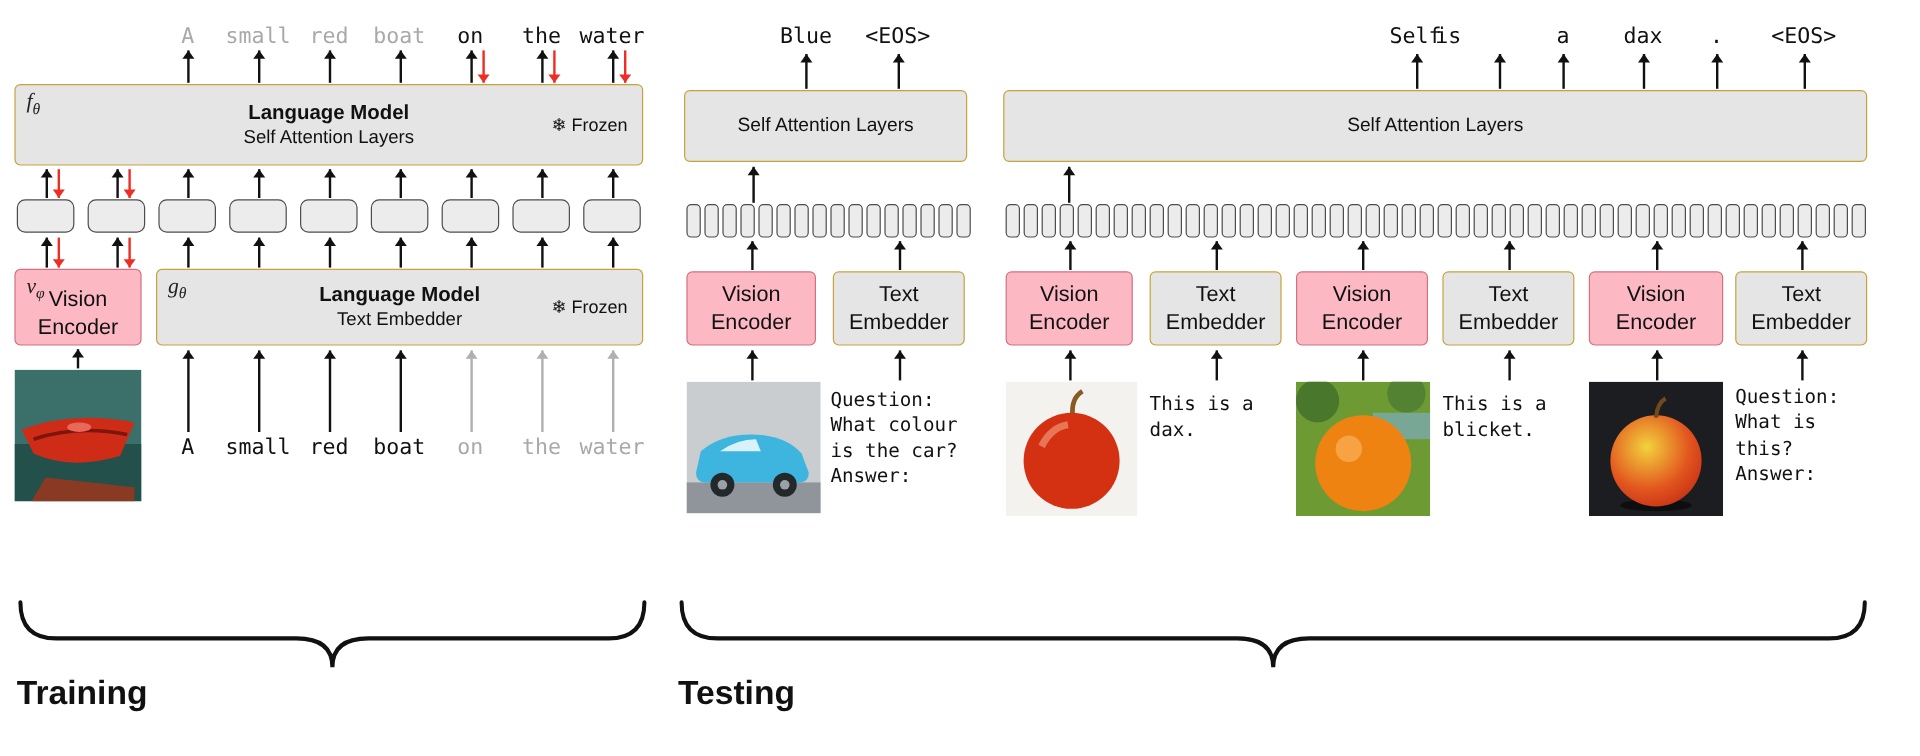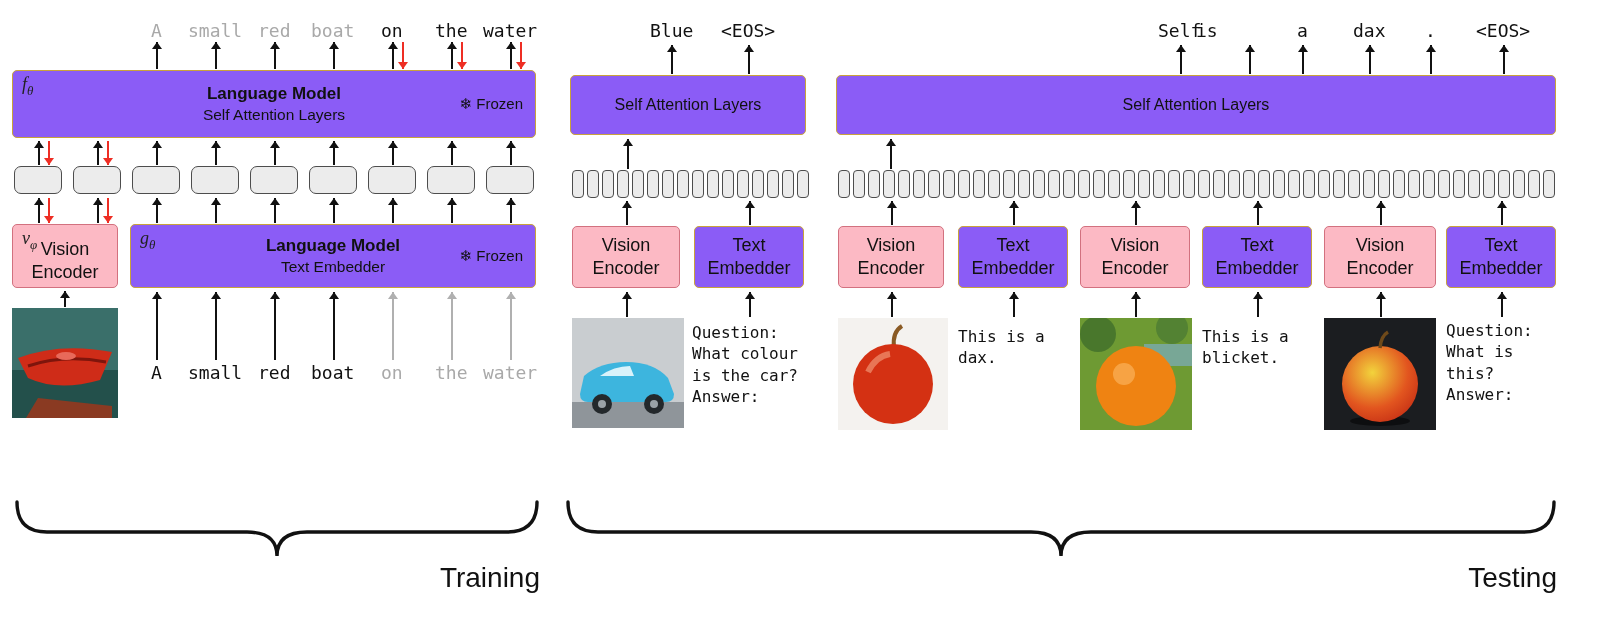--- a/index.html
+++ b/index.html
@@ -2,21 +2,21 @@
 <html><head>
 <meta charset="utf-8">
 <style>
   html,body{margin:0;padding:0;background:#fff;}
   #canvas{position:relative;width:1600px;height:630px;background:#ffffff;overflow:hidden;
           font-family:"Liberation Sans",sans-serif;color:#111;}
 
   
   .module{position:absolute;border-radius:5px;display:flex;align-items:center;justify-content:center;
           box-sizing:border-box;text-align:center;}
-  .module.yellow{background:#8b5cf6;border:1.6px solid #c9a23c;}
+  .module.yellow{background:#e5e5e5;border:1.6px solid #c9a23c;}
   .module.pink{background:#fcb9c4;border:1.6px solid #d2717f;}
   .module-center{line-height:1.3;}
   .module-title{font-weight:bold;font-size:17px;}
   .module-sub{font-size:15.5px;}
   .box-label{font-size:18px;line-height:1.3;padding:0 6px;}
   .sym{position:absolute;left:9px;top:3px;font-family:"Liberation Serif",serif;font-style:italic;
        font-size:18px;color:#222;}
   .sym sub{font-size:13px;}
   .frozen{position:absolute;right:12px;top:50%;transform:translateY(-50%);font-size:15px;}
 
@@ -37,21 +37,21 @@
   .arr.red{--c:#ee2e24;}
   .arr.gray{--c:#b0b0b0;}
 
   
   .tok{position:absolute;font-family:"DejaVu Sans Mono",monospace;font-size:18px;color:#111;white-space:nowrap;}
   .tok.muted{color:#a9a9a9;}
   .caption{position:absolute;font-family:"DejaVu Sans Mono",monospace;font-size:16px;line-height:1.34;
            white-space:pre-line;color:#111;}
   .tag{position:absolute;text-align:center;}
   .tag span{display:inline-block;background:#d8d8d8;padding:2px 9px;font-size:23px;}
-  .brace-label{position:absolute;text-align:right;font-size:28px;font-weight:normal;}
+  .brace-label{position:absolute;text-align:left;font-size:28px;font-weight:bold;}
   .brace{position:absolute;}
 
   
   .photo{position:absolute;overflow:hidden;}
   .photo svg{display:block;width:100%;height:100%;}
 </style>
 </head>
 <body>
 
 <div id="canvas">

